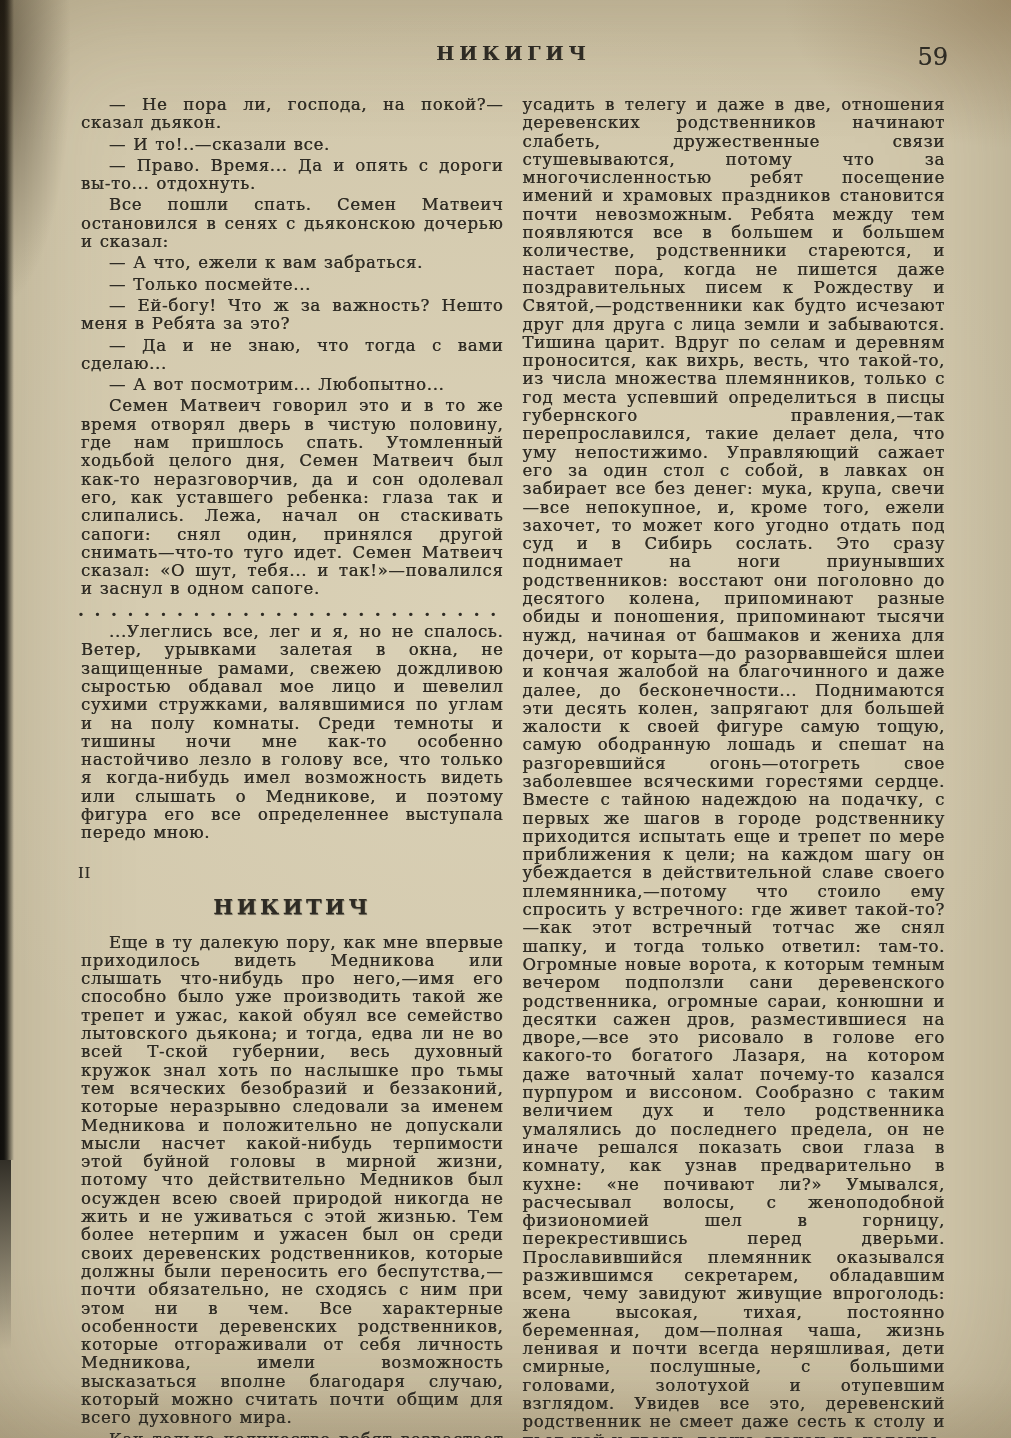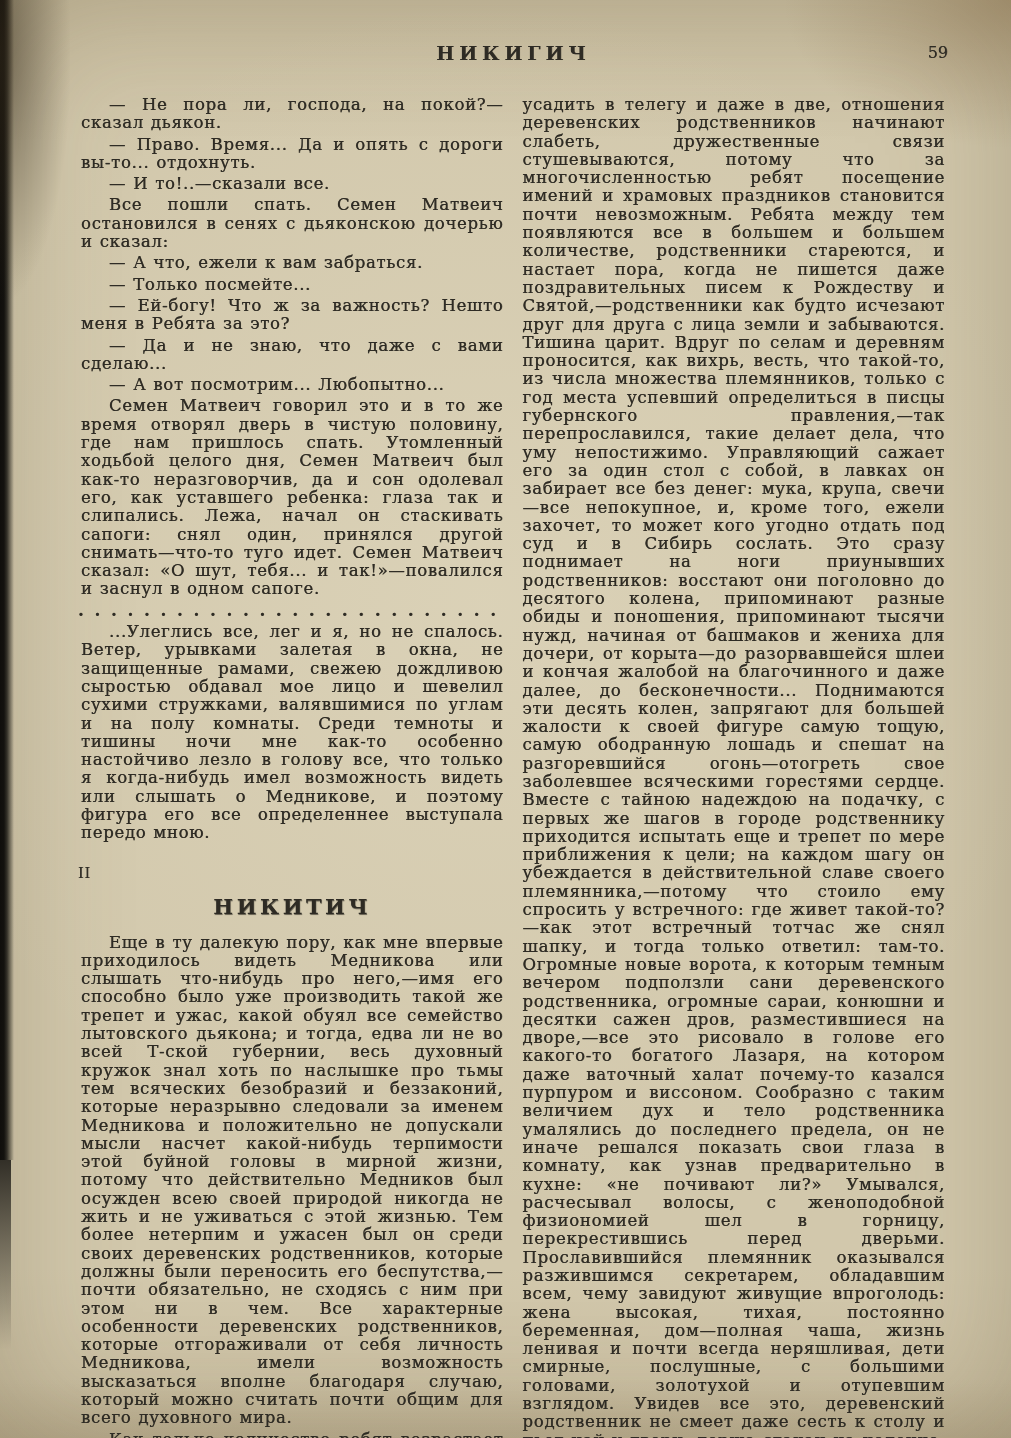--- a/index.html
+++ b/index.html
@@ -40,21 +40,21 @@
   }
   
   .page-header { position: absolute; top: 42px; left: 0; right: 0; height: 26px; }
   .running-title {
     position: absolute; left: 0; right: 0; text-align: center;
     font-size: 19px; letter-spacing: 5px; font-weight: bold;
     text-shadow: 0.4px 0.4px 0.6px rgba(46,43,36,0.6);
     margin-left: 16px;
   }
   .page-number {
-    position: absolute; right: 63px; top: 1px; font-size: 16px;
+    position: absolute; right: 63px; top: 1px; font-size: 24px;
     text-shadow: 0.4px 0.4px 0.6px rgba(46,43,36,0.6);
   }
   
   .columns {
     position: absolute; top: 93px; left: 78px; right: 63px;
     display: flex; gap: 13px;
   }
   .col { flex: 1 1 0; min-width: 0; }
   .para {
     margin: 3px;
@@ -98,27 +98,27 @@
 
   <header class="page-header">
     <div class="running-title">НИКИГИЧ</div>
     <div class="page-number">59</div>
   </header>
 
   <main class="columns">
 
     <section class="col">
       <p class="para indent">— Не пора ли, господа, на покой?—сказал дьякон.</p>
+      <p class="para indent">— И то!..—сказали все.</p>
       <p class="para indent">— Право. Время... Да и опять с дороги вы-то... отдохнуть.</p>
-      <p class="para indent">— И то!..—сказали все.</p>
       <p class="para indent">Все пошли спать. Семен Матвеич остановился в сенях с дьяконскою дочерью и сказал:</p>
       <p class="para indent">— А что, ежели к вам забраться.</p>
       <p class="para indent">— Только посмейте...</p>
       <p class="para indent">— Ей-богу! Что ж за важность? Нешто меня в Ребята за это?</p>
-      <p class="para indent">— Да и не знаю, что даже с вами сделаю...</p>
+      <p class="para indent">— Да и не знаю, что тогда с вами сделаю...</p>
       <p class="para indent">— А вот посмотрим... Любопытно...</p>
       <p class="para indent">Семен Матвеич говорил это и в то же время отворял дверь в чистую половину, где нам пришлось спать. Утомленный ходьбой целого дня, Семен Матвеич был как-то неразговорчив, да и сон одолевал его, как уставшего ребенка: глаза так и слипались. Лежа, начал он стаскивать сапоги: снял один, принялся другой снимать—что-то туго идет. Семен Матвеич сказал: «О шут, тебя... и так!»—повалился и заснул в одном сапоге.</p>
       <div class="dots">. . . . . . . . . . . . . . . . . . . . . . . . . . . . . .</div>
       <p class="para indent">...Улеглись все, лег и я, но не спалось. Ветер, урывками залетая в окна, не защищенные рамами, свежею дождливою сыростью обдавал мое лицо и шевелил сухими стружками, валявшимися по углам и на полу комнаты. Среди темноты и тишины ночи мне как-то особенно настойчиво лезло в голову все, что только я когда-нибудь имел возможность видеть или слышать о Медникове, и поэтому фигура его все определеннее выступала передо мною.</p>
       <div class="section-number">II</div>
       <h2 class="section-heading">НИКИТИЧ</h2>
       <p class="para indent">Еще в ту далекую пору, как мне впервые приходилось видеть Медникова или слышать что-нибудь про него,—имя его способно было уже производить такой же трепет и ужас, какой обуял все семейство лытовского дьякона; и тогда, едва ли не во всей Т-ской губернии, весь духовный кружок знал хоть по наслышке про тьмы тем всяческих безобразий и беззаконий, которые неразрывно следовали за именем Медникова и положительно не допускали мысли насчет какой-нибудь терпимости этой буйной головы в мирной жизни, потому что действительно Медников был осужден всею своей природой никогда не жить и не уживаться с этой жизнью. Тем более нетерпим и ужасен был он среди своих деревенских родственников, которые должны были переносить его беспутства,—почти обязательно, не сходясь с ним при этом ни в чем. Все характерные особенности деревенских родственников, которые отгораживали от себя личность Медникова, имели возможность высказаться вполне благодаря случаю, который можно считать почти общим для всего духовного мира.</p>
       <p class="para indent runover">Как только количество ребят возрастает настолько, что их нет никакой возможности</p>
     </section>
 

